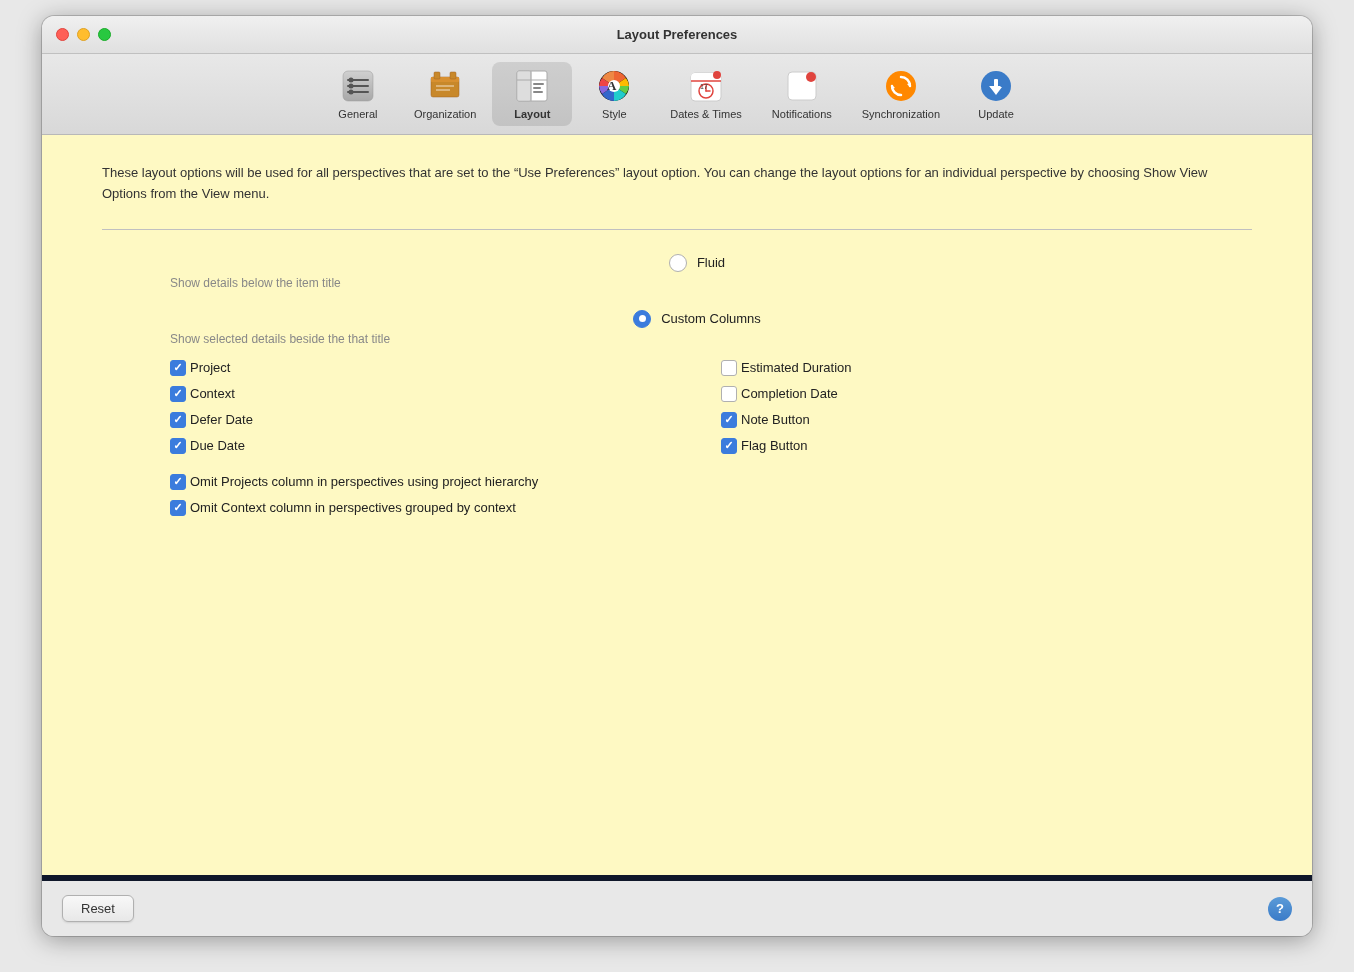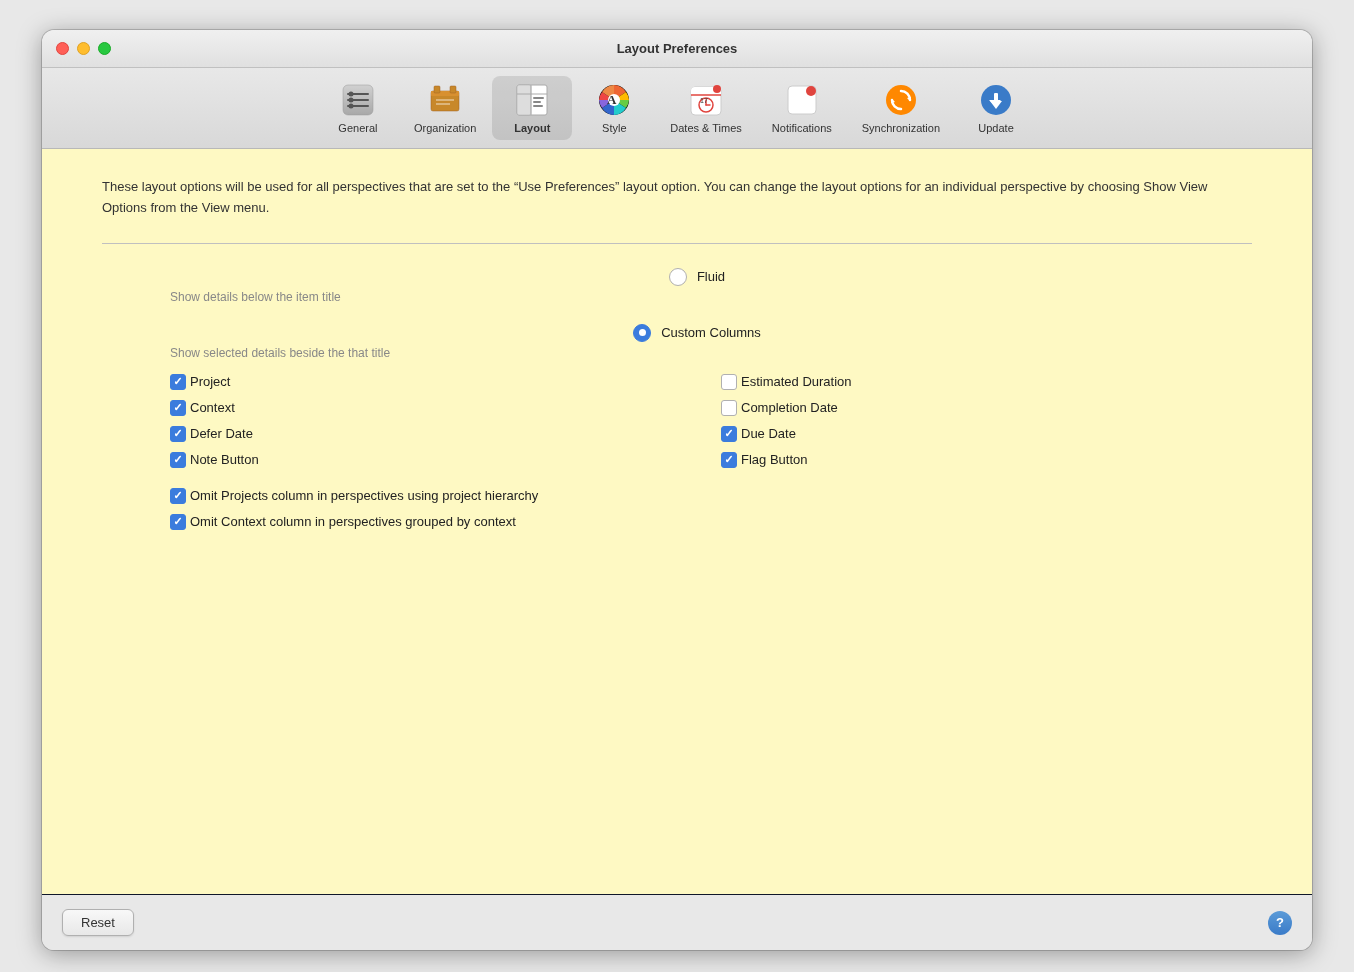--- a/index.html
+++ b/index.html
@@ -8,21 +8,21 @@
       font-family: -apple-system, BlinkMacSystemFont, "Helvetica Neue", Arial, sans-serif;
       background: #e8e8e8;
       width: 1354px;
       height: 972px;
       overflow: hidden;
     }
 
     .window {
       width: 1270px;
       height: 920px;
-      margin: 30px auto;
+      margin: 16px auto;
       background: #ececec;
       border-radius: 12px;
       box-shadow: 0 4px 24px rgba(0,0,0,0.35), 0 0 0 1px rgba(0,0,0,0.18);
       display: flex;
       flex-direction: column;
       overflow: hidden;
     }
 
     
     .title-bar {
@@ -237,21 +237,21 @@
       margin-left: 28px;
       margin-top: 20px;
       display: flex;
       flex-direction: column;
       gap: 10px;
     }
 
     
     .bottom-bar {
       background: #e8e8e8;
-      border-top: 1px solid #0f172a;
+      border-top: 6px solid #0f172a;
       display: flex;
       align-items: center;
       justify-content: space-between;
       padding: 14px 20px;
       flex-shrink: 0;
     }
 
     .reset-btn {
       padding: 5px 18px;
       background: linear-gradient(to bottom, #f8f8f8, #e8e8e8);
@@ -475,26 +475,26 @@
             <span class="checkbox-label">Completion Date</span>
           </div>
 
           <div class="checkbox-row">
             <div class="checkbox-box checked"></div>
             <span class="checkbox-label">Defer Date</span>
           </div>
 
           <div class="checkbox-row">
             <div class="checkbox-box checked"></div>
+            <span class="checkbox-label">Note Button</span>
+          </div>
+
+          <div class="checkbox-row">
+            <div class="checkbox-box checked"></div>
             <span class="checkbox-label">Due Date</span>
-          </div>
-
-          <div class="checkbox-row">
-            <div class="checkbox-box checked"></div>
-            <span class="checkbox-label">Note Button</span>
           </div>
 
           <div class="checkbox-row">
             <div class="checkbox-box checked"></div>
             <span class="checkbox-label">Flag Button</span>
           </div>
 
         </div>
 
         <div class="extra-checkboxes">

